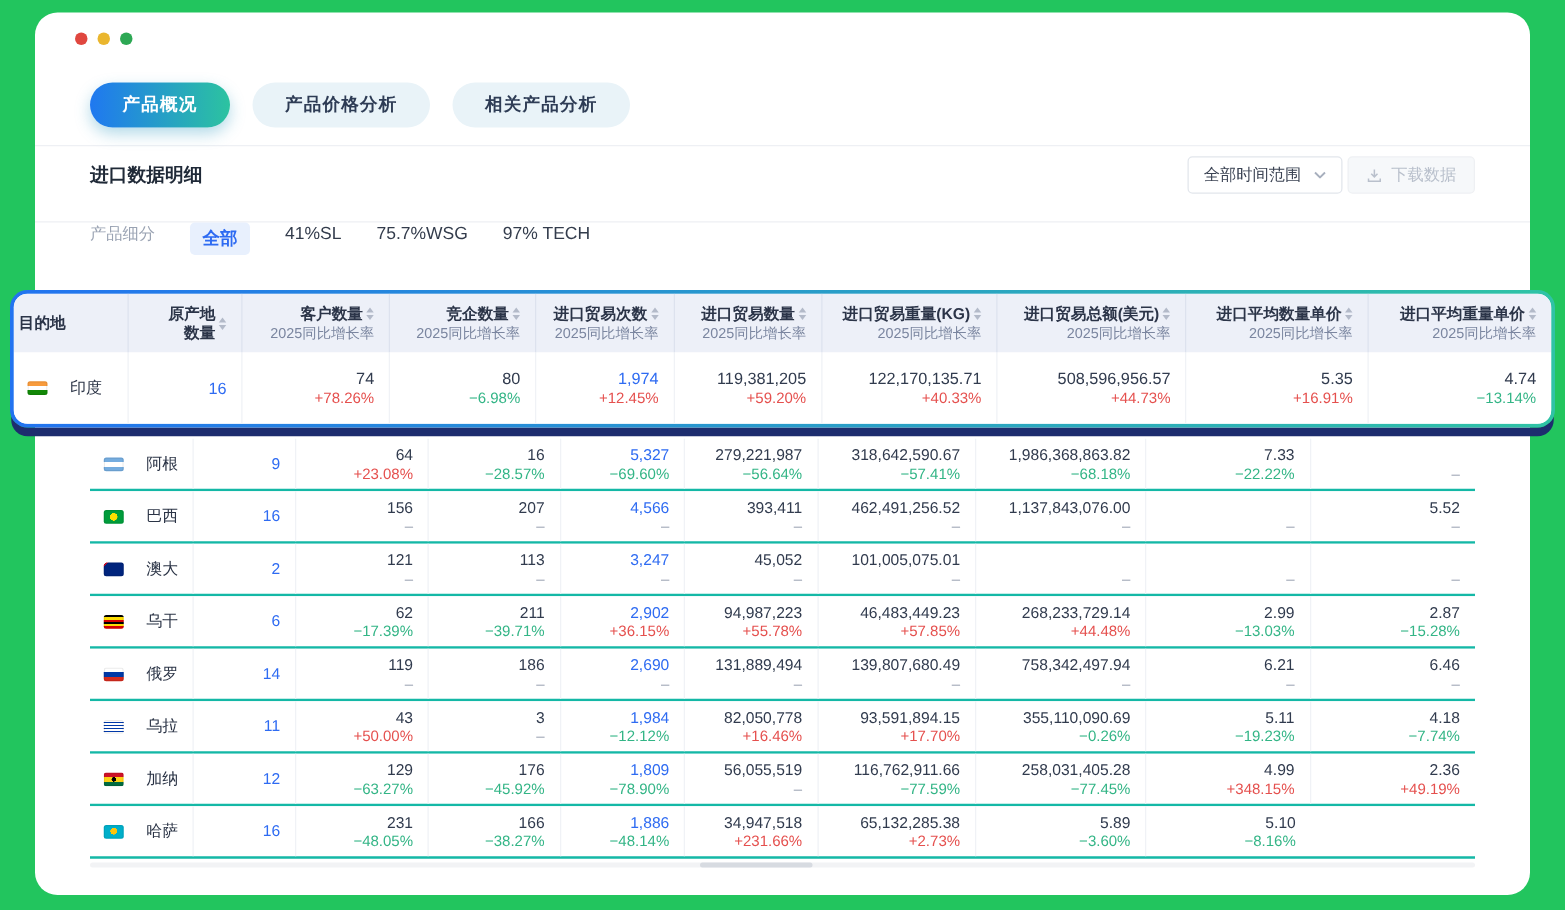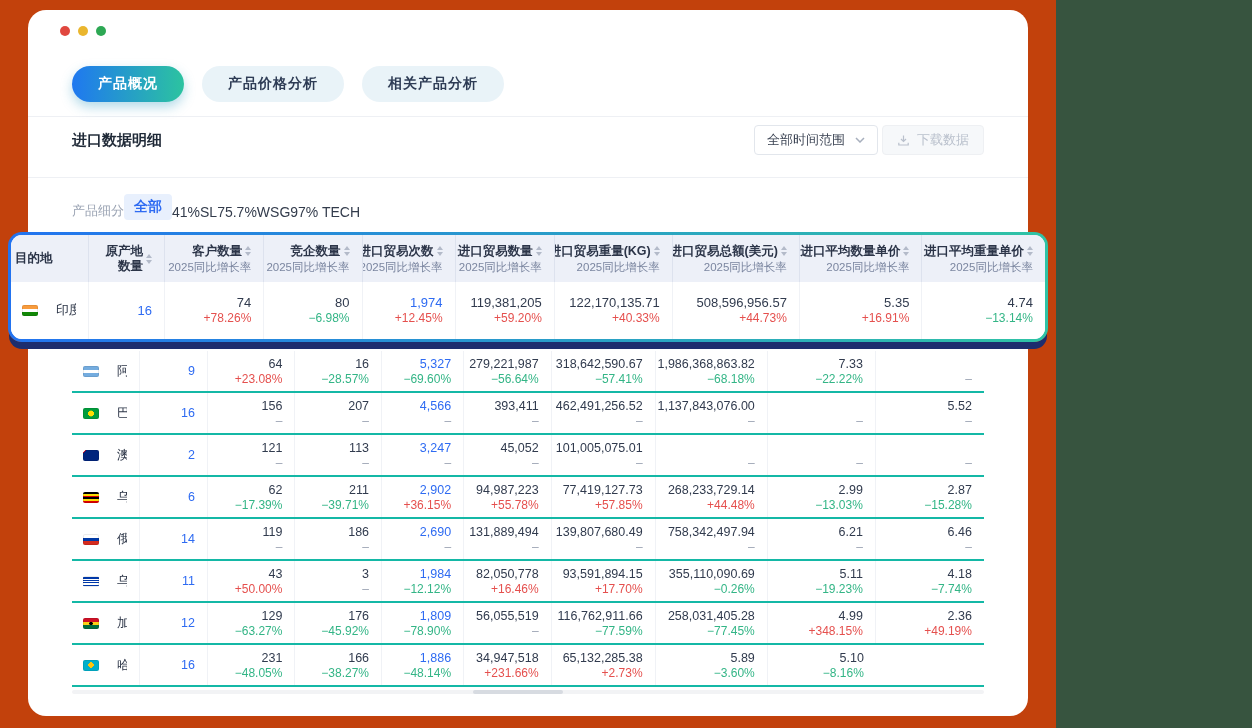--- a/index.html
+++ b/index.html
@@ -1,19 +1,19 @@
 <!DOCTYPE html>
 <html><head>
 <meta charset="utf-8">
 <style>
   * { margin:0; padding:0; box-sizing:border-box; }
   html,body { background:#37543f; }
   body { font-family:"Liberation Sans","DejaVu Sans",sans-serif; }
 
-  .page { position:relative; width:1056px; height:728px; background:#c2410c; overflow:hidden;text-decoration:underline; }
+  .page { position:relative; width:1252px; height:728px; background:#22c55e; overflow:hidden;text-decoration:underline; }
 
   .window { position:absolute; left:28px; right:28px; top:10px; bottom:12px;
             background:#ffffff; border-radius:18px; }
 
   .traffic { position:absolute; top:16px; left:32px; display:flex; gap:8px; }
   .traffic span { width:10px; height:10px; border-radius:50%; display:block; }
   .t-red{background:#e0473f;} .t-yellow{background:#eab62e;} .t-green{background:#2da854;}
 
   .content { padding:56px 44px 0 44px; }
 
@@ -32,21 +32,21 @@
   .controls { display:flex; gap:4px; align-items:center; }
   .select { display:flex; align-items:center; gap:10px; border:1px solid #e2e6ec; border-radius:4px;
             height:30px; padding:0 12px; font-size:13px; color:#3c4454; cursor:pointer; background:#fff;}
   .select svg { stroke:#a7afbd; }
   .btn-download { display:flex; align-items:center; gap:7px; background:#f6f8fa; border:1px solid #eef0f3;
             border-radius:4px; height:30px; padding:0 14px; font-size:13px; color:#b9c0cc;
             font-family:inherit; cursor:pointer;}
   .btn-download svg { stroke:#b9c0cc; }
 
   
-  .filter-row { display:flex; align-items:flex-end; height:42px; font-size:13px; }
+  .filter-row { display:flex; align-items:flex-start; gap:28px; height:42px; font-size:13px; }
   .f-label { color:#9aa3b3; }
   .chip { border:none; font-family:inherit; font-size:14px; cursor:pointer; background:transparent; color:#333c4c; }
   .chip.active { background:#e8f0fd; color:#2e6bf2; border-radius:4px; padding:4px 10px; font-weight:700; }
 
   
   .gridrow { display:grid;
     grid-template-columns:7.5% 7.4% 9.6% 9.5% 9.0% 9.6% 11.4% 12.3% 11.85% 11.85%; }
 
   
   .callout { margin:12px -64px 0 -64px; padding:3px; border-radius:14px;
@@ -439,21 +439,21 @@
             </div>
             <div class="td">
               <span class="v link">2,902</span>
               <span class="g up">+36.15%</span>
             </div>
             <div class="td">
               <span class="v">94,987,223</span>
               <span class="g up">+55.78%</span>
             </div>
             <div class="td">
-              <span class="v">77,419,127.73</span>
+              <span class="v">46,483,449.23</span>
               <span class="g up">+57.85%</span>
             </div>
             <div class="td">
               <span class="v">268,233,729.14</span>
               <span class="g up">+44.48%</span>
             </div>
             <div class="td">
               <span class="v">2.99</span>
               <span class="g down">−13.03%</span>
             </div>

